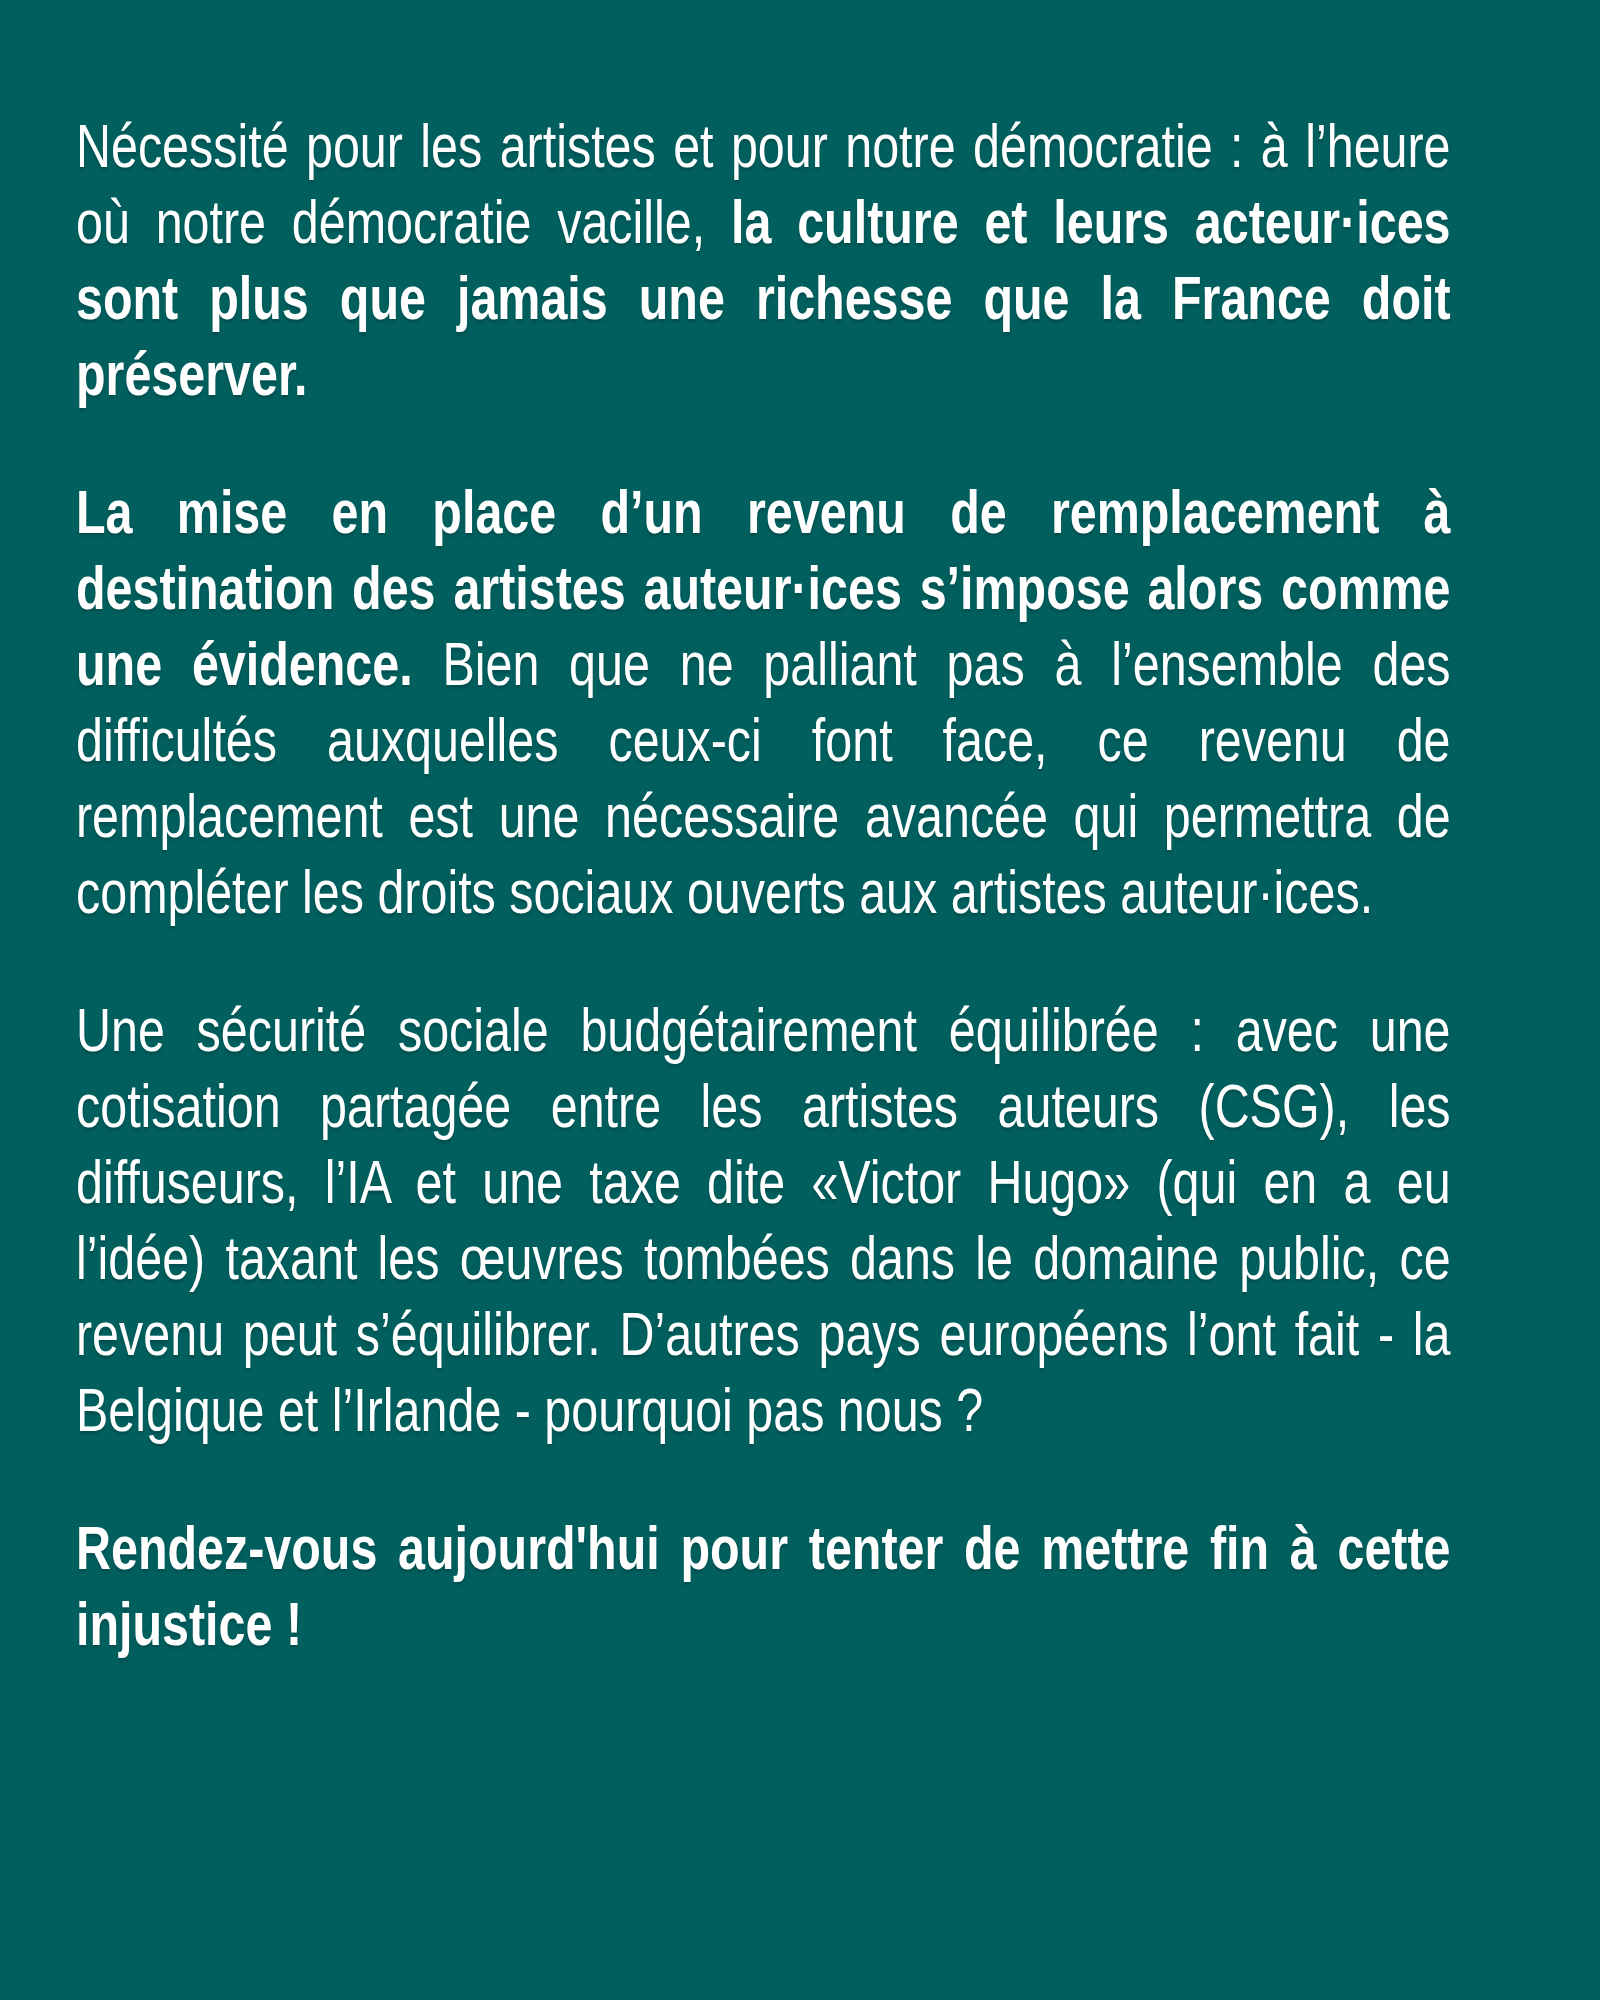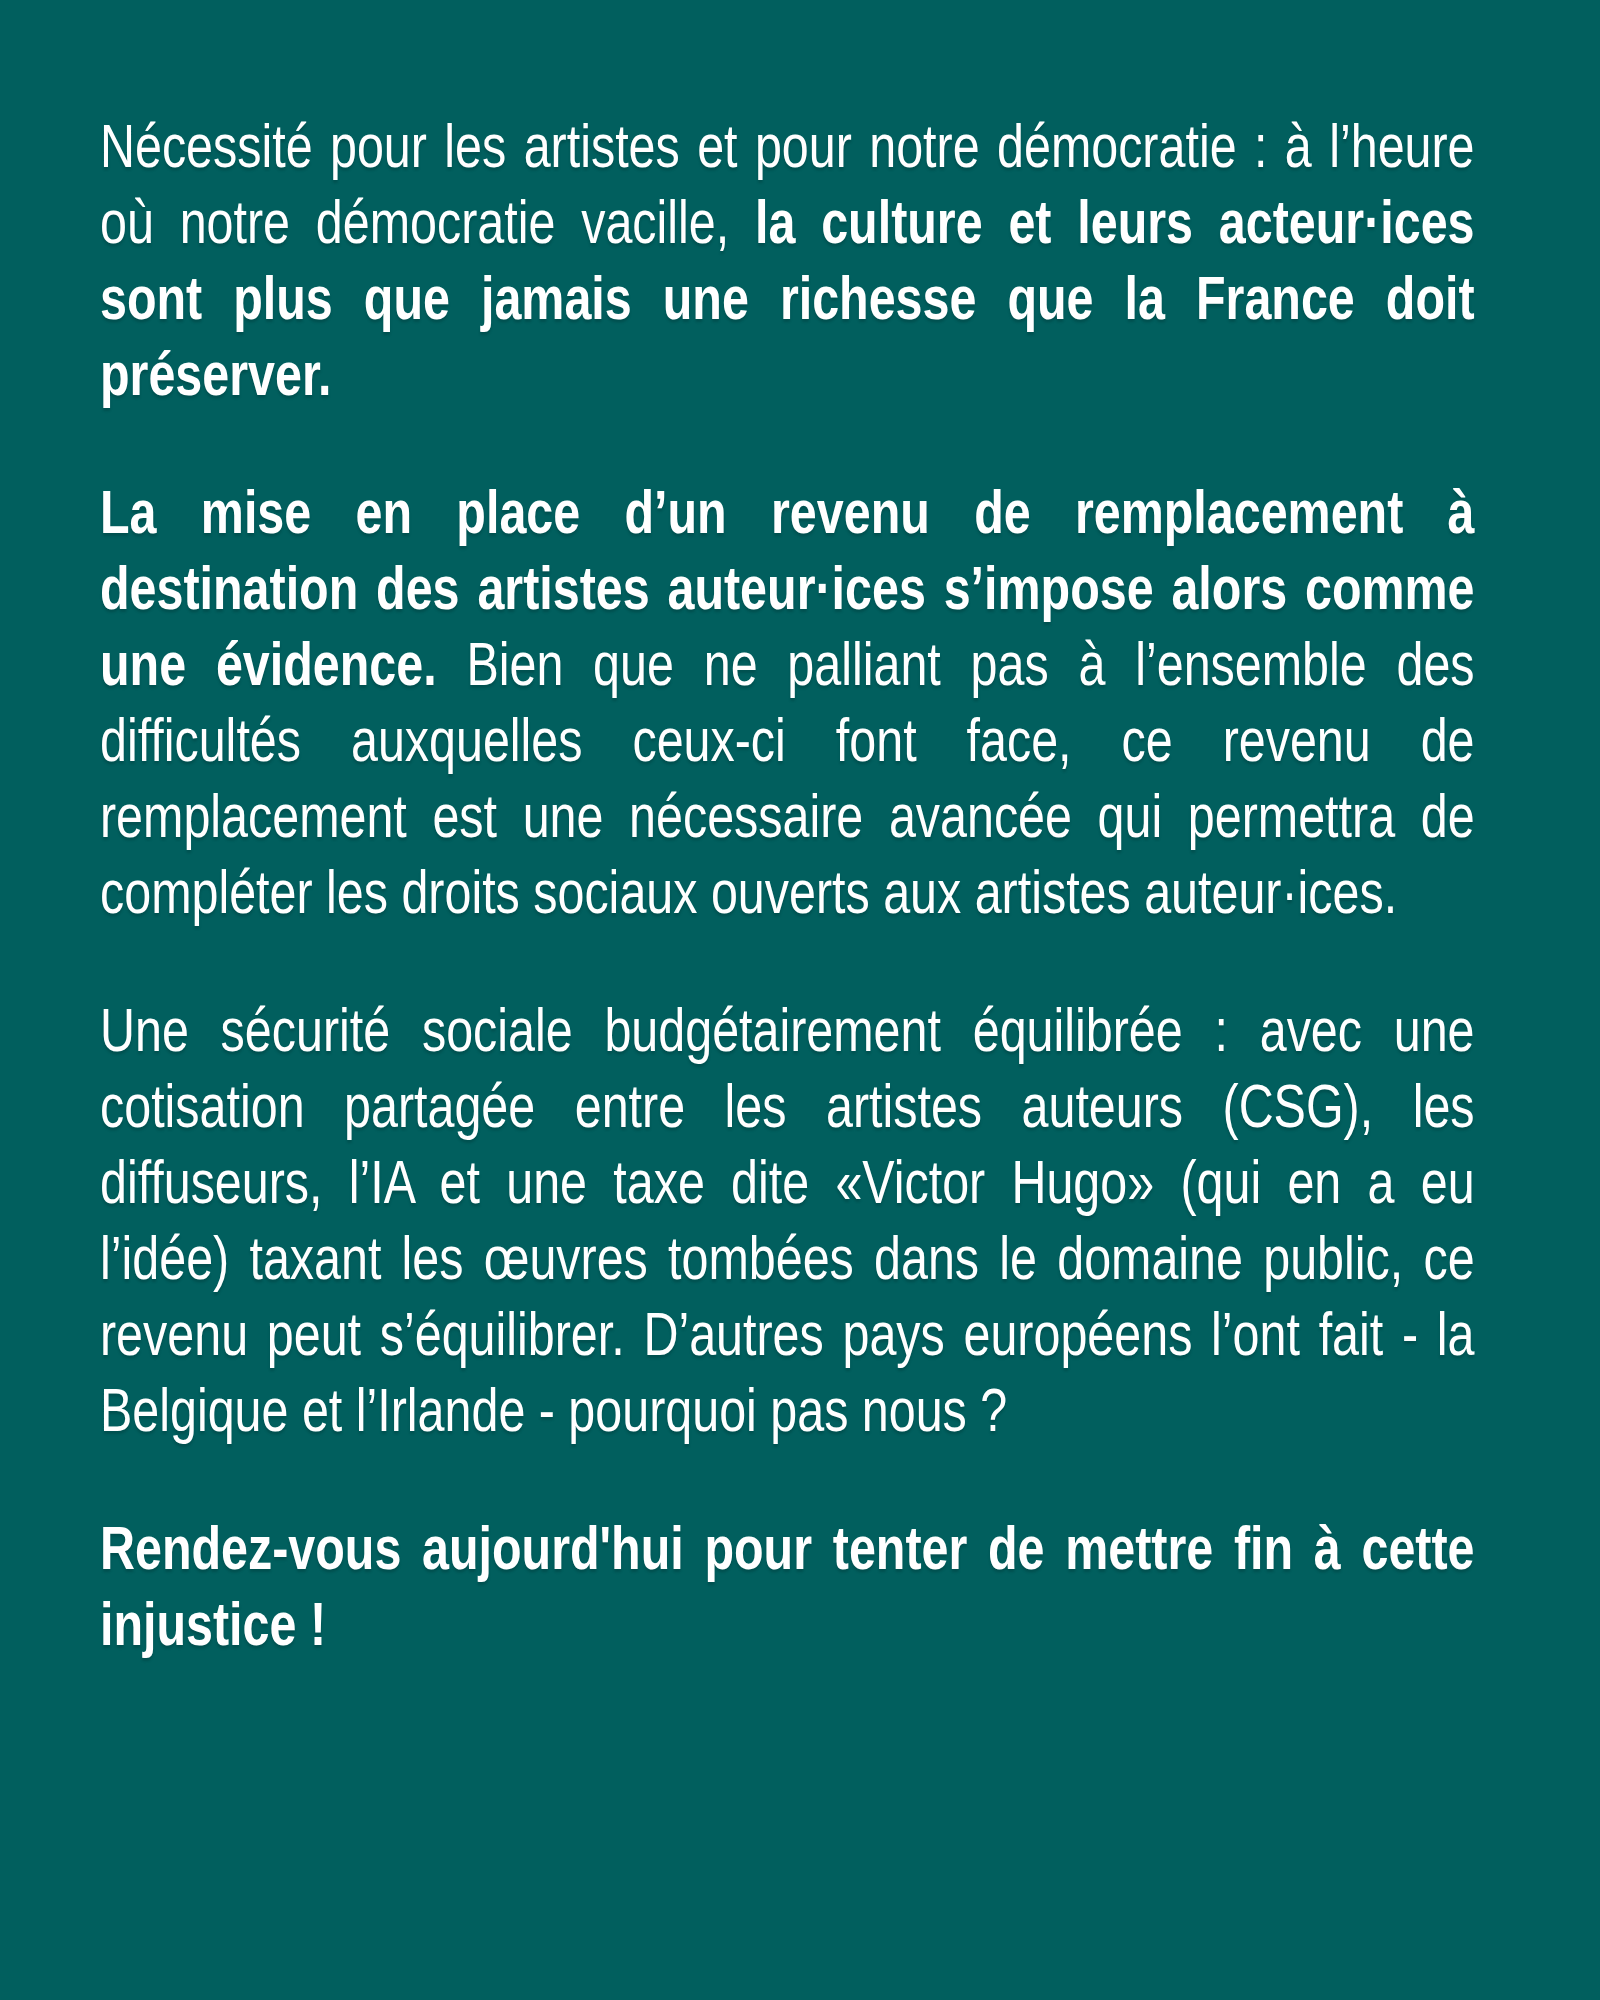--- a/index.html
+++ b/index.html
@@ -12,21 +12,21 @@
     overflow: hidden;
     background: #015f5e;
     font-family: "Liberation Sans", sans-serif;
   }
   .slide {
     position: absolute;
     top: 0; left: 0;
     width: 1600px;
     height: 2000px;
     box-sizing: border-box;
-    padding: 108px 0 0 100px;
+    padding: 108px 0 0 76px;
   }
   
   .text-scale {
     width: 1760px;
     transform: scaleX(0.781);
     transform-origin: top left;
   }
   .para {
     margin: 0 0 62px 0;
     font-size: 62px;

